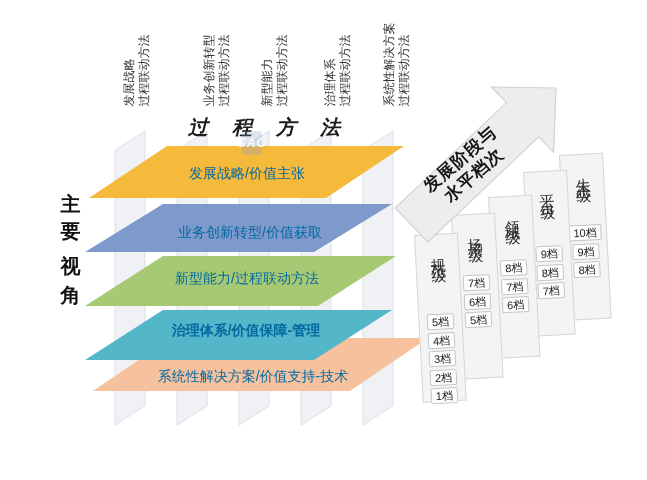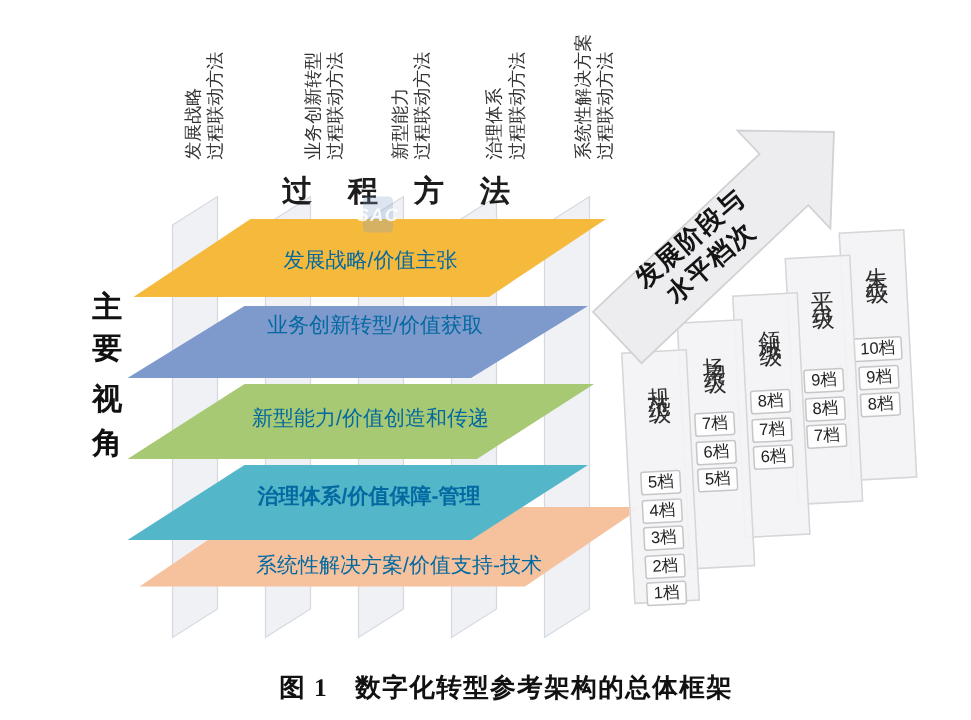--- a/index.html
+++ b/index.html
@@ -12,21 +12,21 @@
   
   .toplabel{
     position:absolute;width:96px;height:29px;
     transform:rotate(-90deg);transform-origin:center;
     text-align:left;font-size:12px;line-height:14.5px;color:#333;white-space:nowrap;
   }
 
   
   .process-title{
     position:absolute;left:188px;top:114px;
-    font-size:20px;font-weight:700;letter-spacing:24px;color:#1c1c1c;white-space:nowrap;
+    font-size:20px;font-weight:700;letter-spacing:24px;color:#1c1c1c;white-space:nowrap;font-style:italic;
   }
 
   
   .left-axis{
     position:absolute;left:58px;top:176px;
     writing-mode:vertical-rl;text-orientation:upright;
     font-size:20px;font-weight:700;letter-spacing:31px;color:#111;
   }
 
   
@@ -133,24 +133,24 @@
     <div>过程联动方法</div>
   </div>
 
   <div class="process-title">过程方法</div>
 
   <div class="watermark">SAC</div>
 
   <div class="left-axis">主要视角</div>
 
   <div class="layer-text" style="left:87px;top:165px;">发展战略/价值主张</div>
-  <div class="layer-text" style="left:90px;top:208px;text-align:center;">业务创新转型/价值获取</div>
-  <div class="layer-text" style="left:87px;top:270px;">新型能力/价值创造和传递</div>
+  <div class="layer-text" style="left:90px;top:224px;text-align:center;">业务创新转型/价值获取</div>
+  <div class="layer-text" style="left:87px;top:270px;">新型能力/过程联动方法</div>
   <div class="layer-text" style="left:86px;top:322px;font-weight:bold;">治理体系/价值保障-管理</div>
-  <div class="layer-text" style="left:106px;top:368px;">系统性解决方案/价值支持-技术</div>
+  <div class="layer-text" style="left:93px;top:368px;">系统性解决方案/价值支持-技术</div>
 
   <div class="level-col col4">
     <span class="ltitle">生态级</span>
     <div class="grades">
       <span class="badge">10档</span>
       <span class="badge">9档</span>
       <span class="badge">8档</span>
     </div>
   </div>
   <div class="level-col col3">
@@ -189,15 +189,14 @@
   </div>
 
   <svg width="647" height="480" viewBox="0 0 647 480" style="pointer-events:none;">
     <polygon points="395.3,207.9 506.4,102.6 491.6,87 556,88 553.6,152.4 538.8,136.8 427.7,242.1" stroke="#d2d2d5" stroke-width="1.2" fill="#EDEDEF"></polygon>
   </svg>
   <div class="arrow-label">
     <div>发展阶段与</div>
     <div>水平档次</div>
   </div>
 
-  <div class="caption">图 1　数字化转型参考架构的总体框架</div>
 
 </div>
 
 </body></html>

